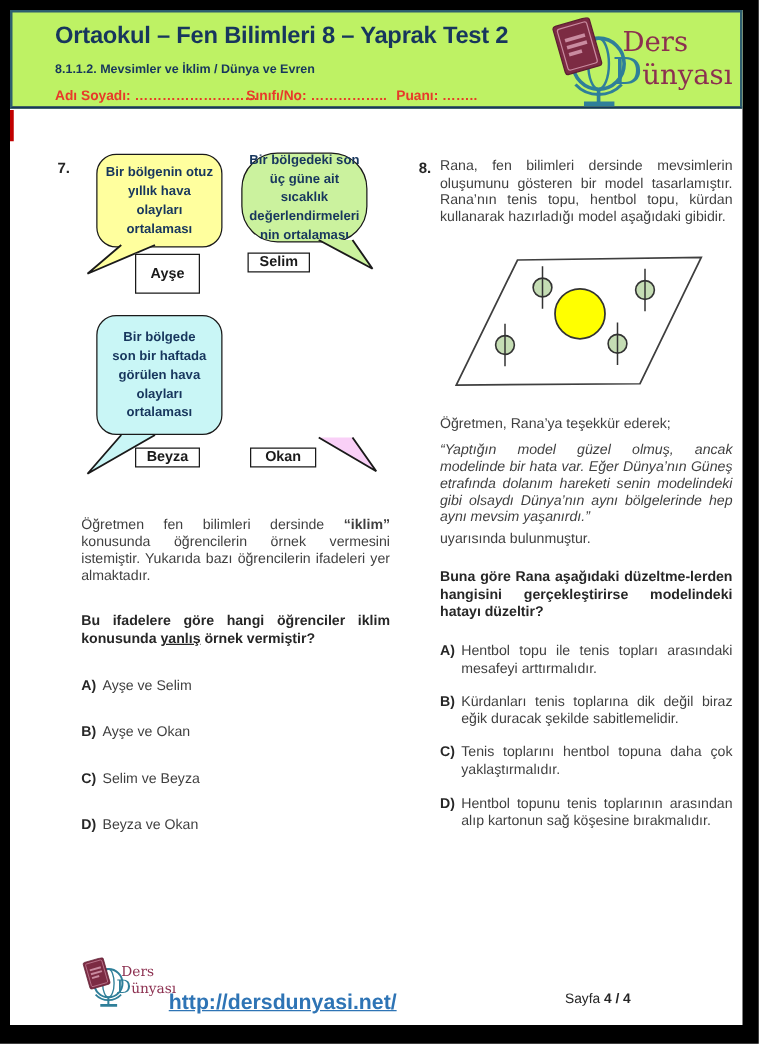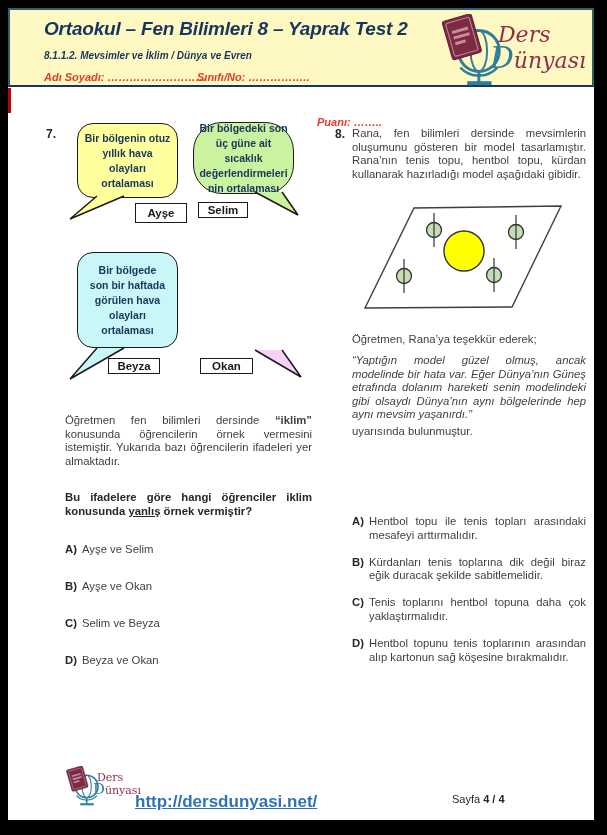--- a/index.html
+++ b/index.html
@@ -6,26 +6,26 @@
   body{
     width:607px;height:835px;position:relative;background:#000;
     font-family:"Liberation Sans","DejaVu Sans",sans-serif;
     -webkit-font-smoothing:antialiased;
   }
   .page{position:absolute;left:8px;top:8px;width:586px;height:812px;background:#fff;overflow:hidden;}
 
   
   .header{
     position:absolute;left:0;top:0;width:586px;height:79px;box-sizing:border-box;
-    background:#fef9c3;border:2px solid #2e5f6e;border-bottom:2.5px solid #17365d;font-style:italic;
+    background:#bef264;border:2px solid #2e5f6e;border-bottom:2.5px solid #17365d;
   }
   .h-title{position:absolute;left:34px;top:8px;font-size:19px;font-weight:bold;color:#17365d;letter-spacing:-0.2px;}
   .h-sub{position:absolute;left:34px;top:40px;font-size:10px;font-weight:bold;color:#17365d;}
   .h-field{position:absolute;top:61px;font-size:11px;font-weight:bold;color:#e8392a;}
-  .h-field.f1{left:34px;} .h-field.f2{left:187px;} .h-field.f3{left:307px;margin-top:45px;}
+  .h-field.f1{left:34px;} .h-field.f2{left:187px;} .h-field.f3{left:307px;}
 
   
   .logo{position:absolute;display:flex;align-items:center;}
   .logo-lg{right:6px;top:4px;}
   .logo-sm{left:55px;top:758px;}
   .brandtext{line-height:1;}
   .logo-lg .brandtext{margin-left:-14px;margin-top:-6px;}
   .logo-sm .brandtext{margin-left:-8px;margin-top:-4px;}
   .brand1,.brand2{display:block;font-family:"DejaVu Serif","Liberation Serif",serif;color:#8c3050;}
   .logo-lg .brand1{font-size:22px;}
@@ -102,21 +102,21 @@
   <div class="red-tab"></div>
 
   <div class="qnum" style="left:38px;top:119px;">7.</div>
 
   <div class="bubbles">
 
     <div class="bubble" style="left: 9px; top: 3px; width: 101px; height: 75px; background-color: rgb(255, 255, 158);">Bir bölgenin otuz yıllık hava olayları ortalaması</div>
     <svg class="tail" style="left:0;top:74px;" width="60" height="28">
       <path d="M29,2 L2,25 L56,2" stroke="#1a1a1a" stroke-width="1.5" fill="#ffff9e"></path>
     </svg>
-    <div class="namebox" style="left:40px;top:83px;width:52px;height:20px;margin-left:27px;">Ayşe</div>
+    <div class="namebox" style="left:40px;top:83px;width:52px;height:32px;">Ayşe</div>
 
     <div class="bubble" style="left: 125px; top: 2px; width: 101px; height: 72px; background-color: rgb(203, 242, 158); border-radius: 29px;">Bir bölgedeki son üç güne ait sıcaklık değerlendirmeleri nin ortalaması</div>
     <svg class="tail" style="left:170px;top:70px;" width="66" height="28">
       <path d="M17,2 L60,25 L44,2" stroke="#1a1a1a" stroke-width="1.5" fill="#cbf29e"></path>
     </svg>
     <div class="namebox" style="left:130px;top:82px;width:50px;height:16px;">Selim</div>
 
     <div class="bubble narrow" style="left: 9px; top: 132px; width: 101px; height: 96px; background-color: rgb(201, 246, 246);">Bir bölgede son bir haftada görülen hava olayları ortalaması</div>
     <svg class="tail" style="left:0;top:226px;" width="60" height="36">
       <path d="M29,2 L2,33 L56,2" stroke="#1a1a1a" stroke-width="1.5" fill="#c9f6f6"></path>
@@ -174,20 +174,21 @@
       <line x1="134" y1="54" x2="134" y2="88" stroke-width="1.2"></line>
     </g>
   </svg>
 
   <div class="para" style="left:344px;top:325px;width:234px;text-align:left;">Öğretmen, Rana’ya teşekkür ederek;</div>
 
   <div class="para" style="left:344px;top:346px;width:234px;font-style:italic;">“Yaptığın model güzel olmuş, ancak modelinde bir hata var. Eğer Dünya’nın Güneş etrafında dolanım hareketi senin modelindeki gibi olsaydı Dünya’nın aynı bölgelerinde hep aynı mevsim yaşanırdı.”</div>
 
   <div class="para" style="left:344px;top:417px;width:234px;text-align:left;">uyarısında bulunmuştur.</div>
 
+  <div class="para stem" style="left:344px;top:447px;width:234px;">Buna göre Rana aşağıdaki düzeltme-lerden hangisini gerçekleştirirse modelindeki hatayı düzeltir?</div>
 
   <div class="para opts8" style="left:344px;top:507px;width:234px;text-align:left;">
     <div class="opt">
       <span class="letter">A)</span>
       <span class="text">Hentbol topu ile tenis topları arasındaki mesafeyi arttırmalıdır.</span>
     </div>
     <div class="opt">
       <span class="letter">B)</span>
       <span class="text">Kürdanları tenis toplarına dik değil biraz eğik duracak şekilde sabitlemelidir.</span>
     </div>

